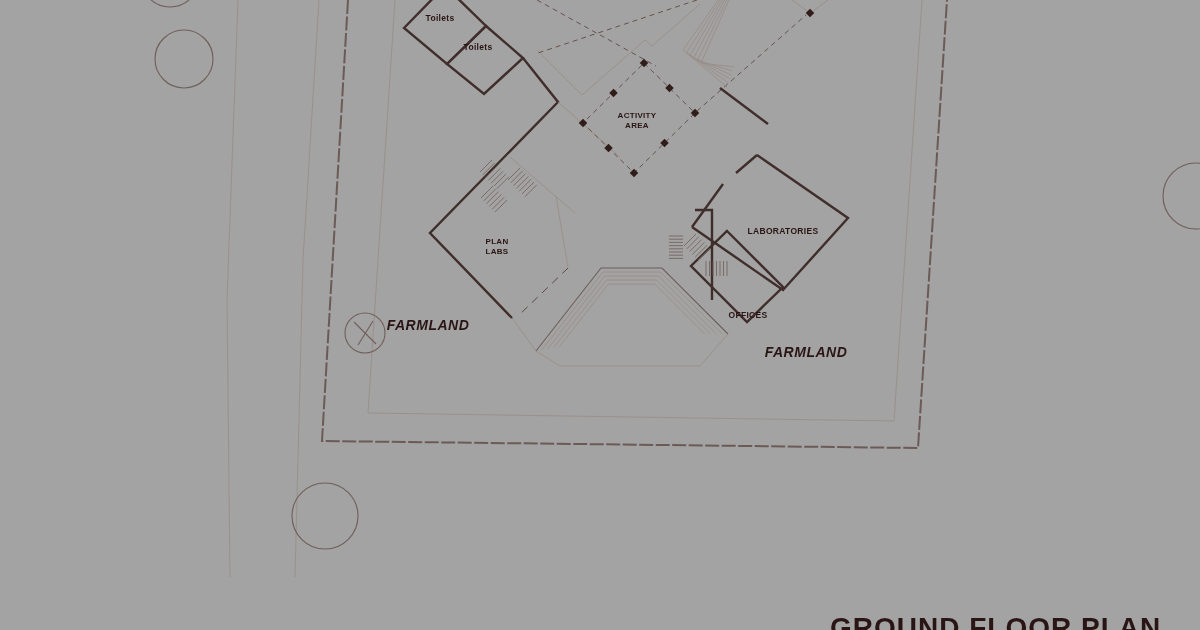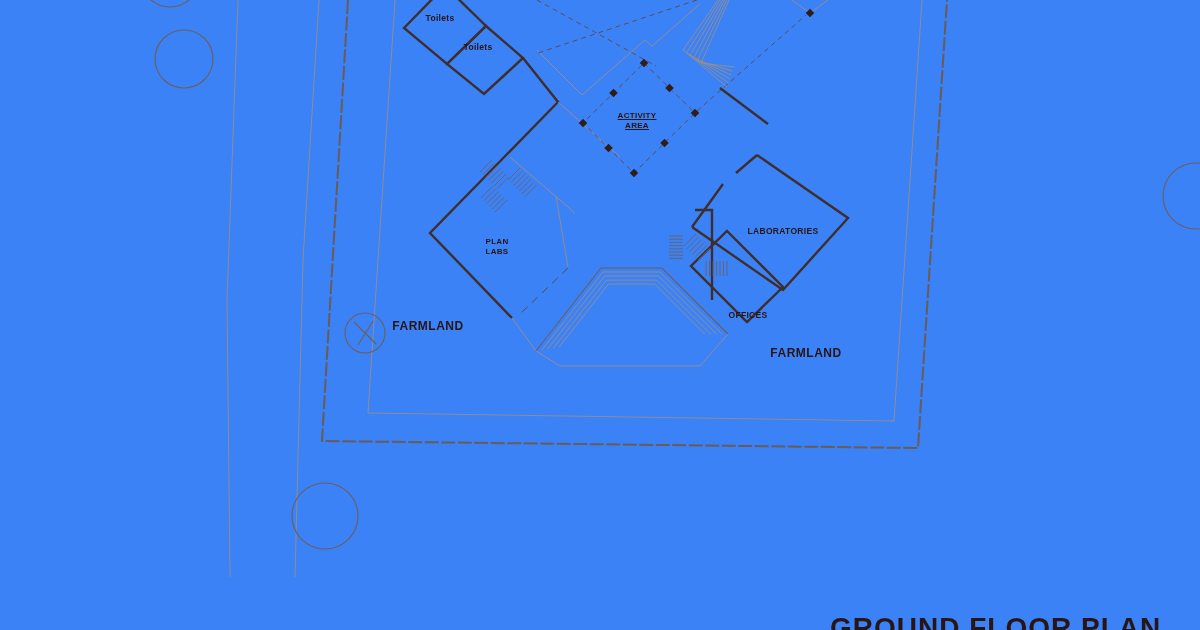--- a/index.html
+++ b/index.html
@@ -1,38 +1,38 @@
 <!DOCTYPE html>
 <html style="--wall: #3f2e2b; --thin-line: #9a8d88; --medium-line: #6f5e59; --boundary: #6b5b56; --dash-line: #5d4a45; --dot: #301c19; --text: #2a1515; --background: #ffffff;"><head>
 <meta charset="utf-8">
 <style>
   html,body{margin:0;padding:0;background:#ffffff;}
   #canvas{
-    position:relative;width:1200px;height:630px;background:#3b82f6;
+    position:relative;width:1200px;height:630px;background:#a3a3a3;
     overflow:hidden;font-family:"Liberation Sans",sans-serif;
   }
   #canvas svg{position:absolute;left:0;top:0;}
   
   .wall{stroke:var(--wall,#3f2e2b);stroke-width:2.4;fill:none;stroke-linejoin:miter;}
   .thin{stroke:var(--thin-line,#9a8d88);stroke-width:0.9;fill:none;}
   .med{stroke:var(--medium-line,#6f5e59);stroke-width:1.1;fill:none;}
   .bound-outer{stroke:var(--boundary,#6b5b56);stroke-width:2;fill:none;stroke-dasharray:14 2.5;}
   .bound-inner{stroke:var(--thin-line,#9a8d88);stroke-width:0.9;fill:none;}
   .dash{stroke:var(--dash-line,#5d4a45);stroke-width:0.9;fill:none;stroke-dasharray:5 4;}
   .dash-big{stroke:var(--dash-line,#5d4a45);stroke-width:1;fill:none;stroke-dasharray:8 6;}
   .hatch{stroke:var(--medium-line,#6f5e59);stroke-width:0.8;fill:none;}
   .dot{fill:var(--dot,#301c19);stroke:none;}
   .lbl{
     position:absolute;transform:translate(-50%,-50%);
     color:var(--text,#2a1515);font-weight:bold;text-align:center;
     white-space:pre-line;line-height:1.25;letter-spacing:0.3px;
   }
   .lbl-room{font-size:8.5px;}
   .lbl-small{font-size:8px;}
-  .lbl-farm{font-size:12px;letter-spacing:0.5px;}
+  .lbl-farm{font-size:14px;letter-spacing:0.5px;font-style:italic;}
   #plan-title{
     position:absolute;left:830px;top:612px;transform:none;
     font-size:28px;font-weight:600;letter-spacing:1px;color:var(--text,#2a1515);
     white-space:nowrap;
   }
 </style>
 </head>
 <body>
 
 <div id="canvas">
@@ -145,21 +145,21 @@
       <polyline class="thin" points="559,347.2 608.4,284.1 654.8,284.1 704.9,334.2"></polyline>
       <polyline class="thin" points="536,351 560,366 700,366 728,334"></polyline>
     </g>
 
   </svg>
 
   <div class="lbl lbl-room" style="left:440px;top:18px;">Toilets</div>
 
   <div class="lbl lbl-room" style="left:478px;top:47px;">Toilets</div>
 
-  <div class="lbl lbl-small" style="left:637px;top:121px;text-decoration:underline;">ACTIVITY
+  <div class="lbl lbl-small" style="left:637px;top:121px;">ACTIVITY
 AREA</div>
 
   <div class="lbl lbl-small" style="left:497px;top:247px;">PLAN
 LABS</div>
 
   <div class="lbl lbl-room" style="left:783px;top:231px;">LABORATORIES</div>
 
   <div class="lbl lbl-room" style="left:748px;top:287px;margin-top:28px;">OFFICES</div>
 
   <div class="lbl lbl-farm" style="left:428px;top:326px;">FARMLAND</div>

